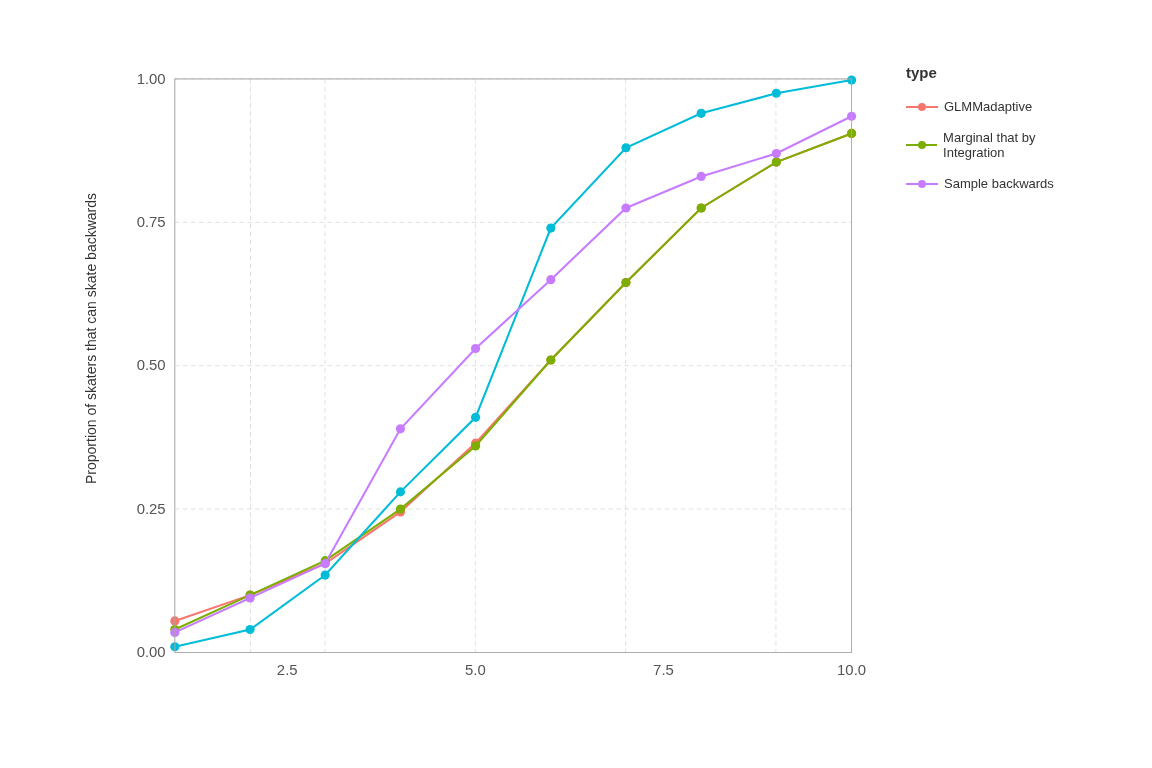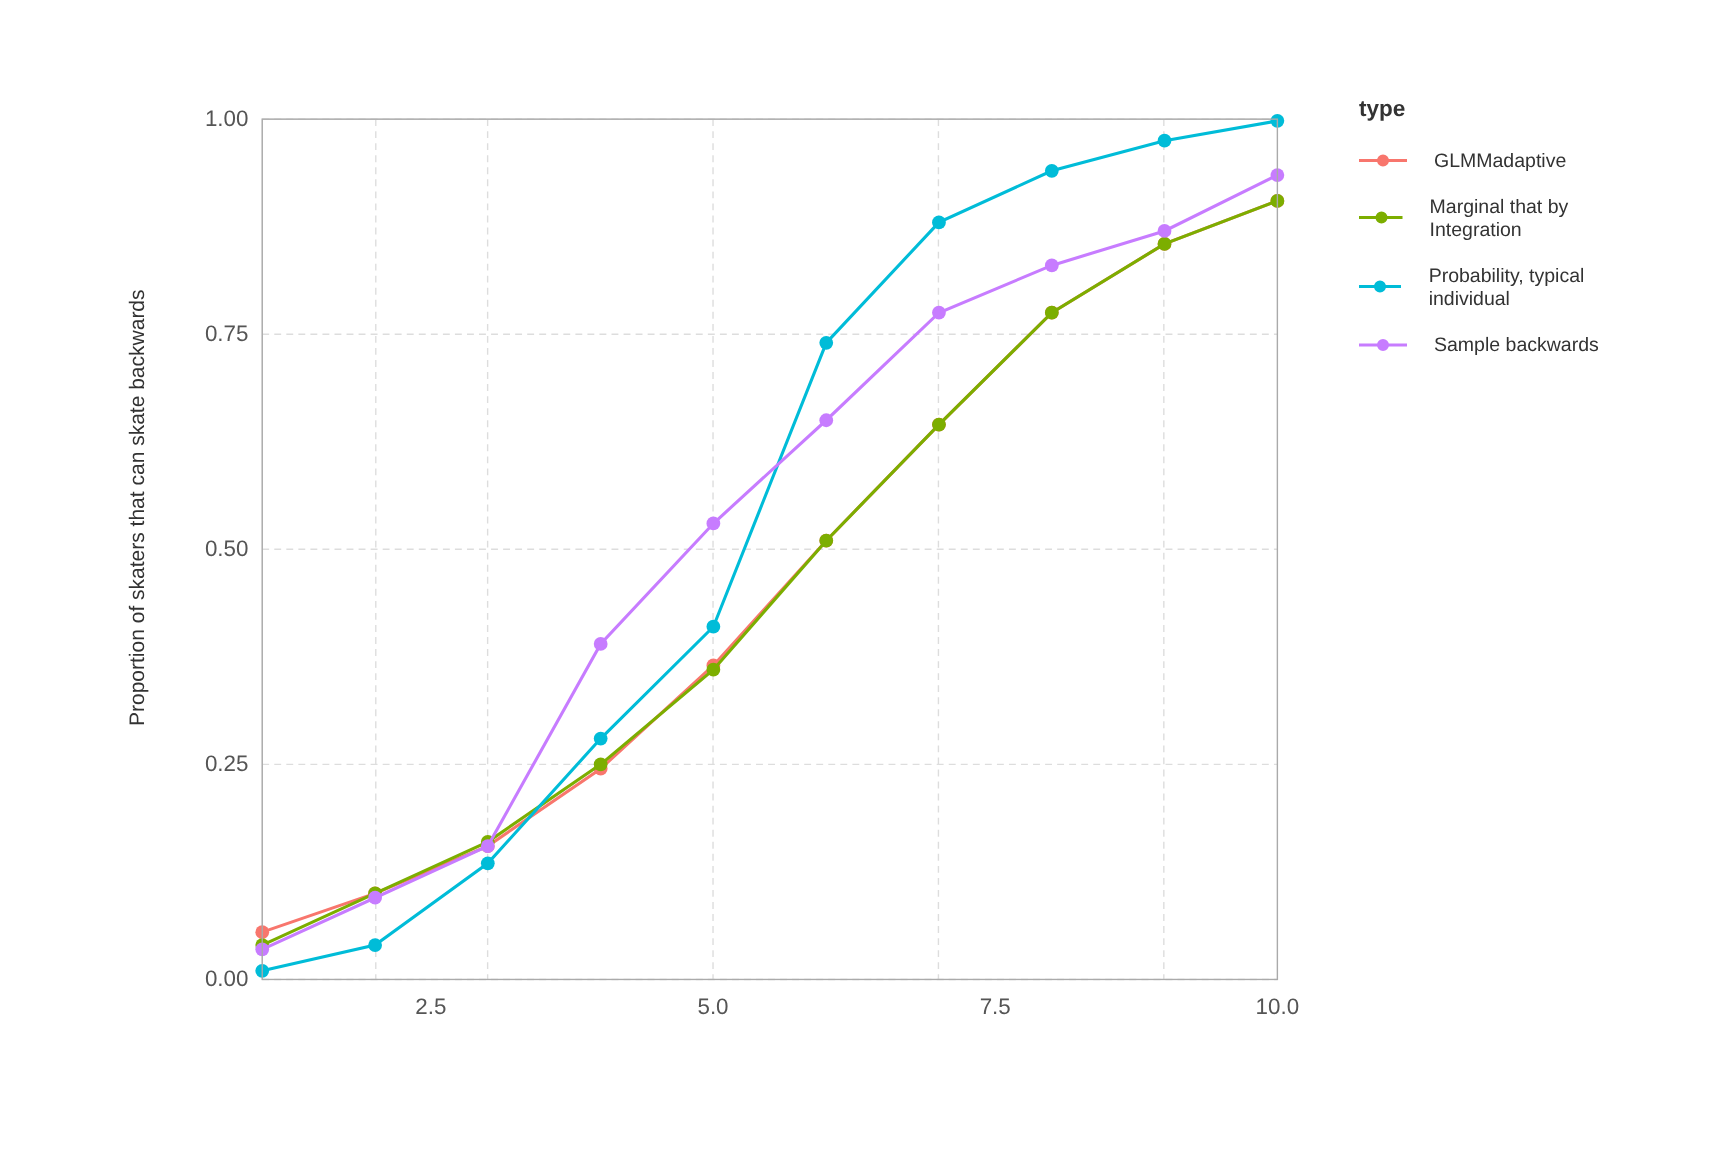--- a/index.html
+++ b/index.html
@@ -57,21 +57,21 @@
     }
     .legend-title {
       font-size: 15px;
       color: #333;
       margin-bottom: 12px;
       font-weight: bold;
     }
     .legend-item {
       display: flex;
       align-items: center;
-      gap: 18px;
+      gap: 6px;
       margin-bottom: 10px;
     }
     .legend-line {
       width: 32px;
       height: 2px;
       position: relative;
       display: flex;
       align-items: center;
     }
     .legend-line-inner {
@@ -195,27 +195,20 @@
     </div>
 
     <div class="legend-item">
       <div class="legend-line">
         <div class="legend-line-inner" style="background:#7CAE00;"></div>
         <div class="legend-dot" style="background:#7CAE00;border:2px solid #7CAE00;"></div>
       </div>
       <span class="legend-text">Marginal that by Integration</span>
     </div>
 
-    <div class="legend-item">
-      <div class="legend-line">
-        <div class="legend-line-inner" style="background:#00BCD8;"></div>
-        <div class="legend-dot" style="background:#00BCD8;border:2px solid #00BCD8;"></div>
-      </div>
-      <span class="legend-text">Probability, typical individual</span>
-    </div>
 
     <div class="legend-item">
       <div class="legend-line">
         <div class="legend-line-inner" style="background:#C77CFF;"></div>
         <div class="legend-dot" style="background:#C77CFF;border:2px solid #C77CFF;"></div>
       </div>
       <span class="legend-text">Sample backwards</span>
     </div>
   </div>
 </div>

